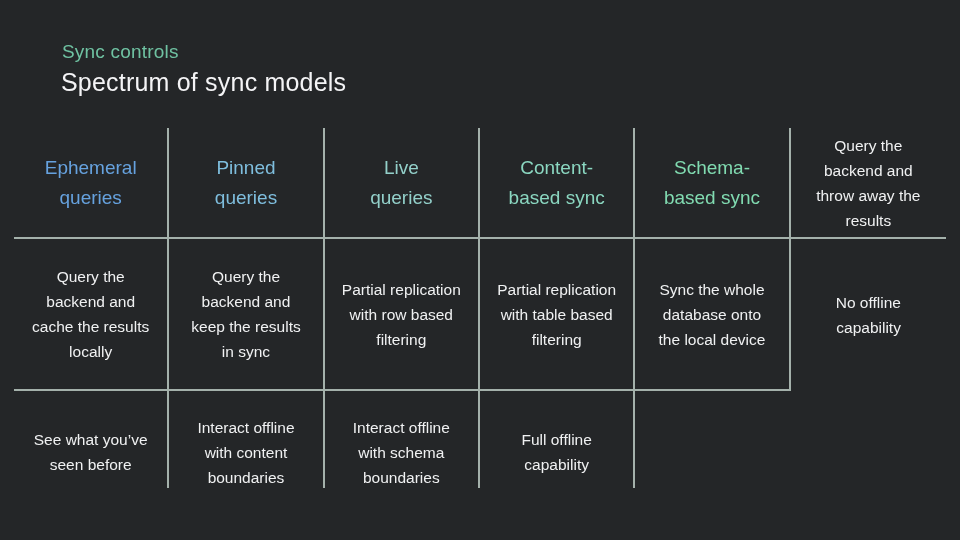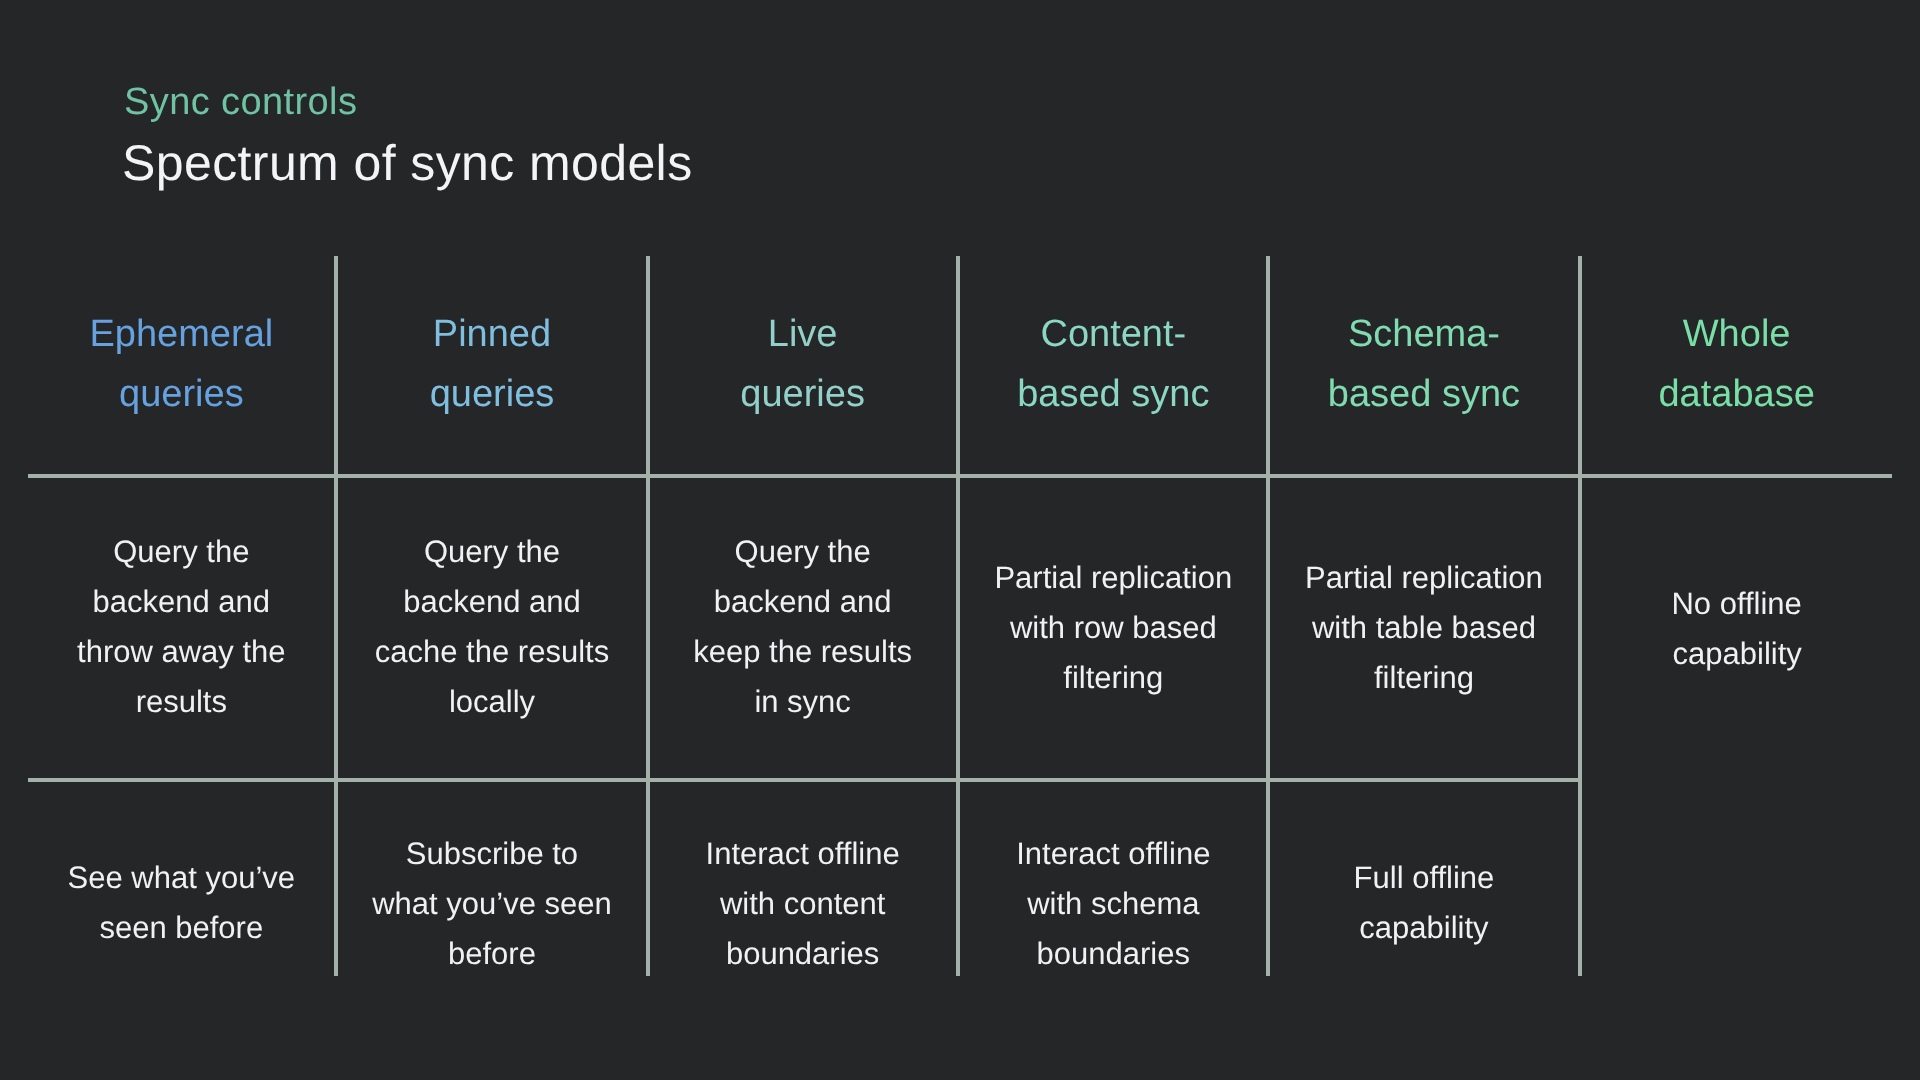--- a/index.html
+++ b/index.html
@@ -81,49 +81,47 @@
     <div class="cell hrow" style="color: rgb(102, 162, 223);">Ephemeral
 queries</div>
     <div class="cell hrow" style="color: rgb(127, 190, 222);">Pinned
 queries</div>
     <div class="cell hrow" style="color: rgb(147, 208, 202);">Live
 queries</div>
     <div class="cell hrow" style="color: rgb(139, 215, 193);">Content-
 based sync</div>
     <div class="cell hrow" style="color: rgb(129, 219, 177);">Schema-
 based sync</div>
-    <div class="cell hrow" style="color: rgb(121, 223, 166);">Whole
-database</div>
 
     <div class="cell drow" style="color: rgb(240, 241, 242);">Query the
 backend and
 throw away the
 results</div>
     <div class="cell drow" style="color: rgb(240, 241, 242);">Query the
 backend and
 cache the results
 locally</div>
     <div class="cell drow" style="color: rgb(240, 241, 242);">Query the
 backend and
 keep the results
 in sync</div>
     <div class="cell drow" style="color: rgb(240, 241, 242);">Partial replication
 with row based
 filtering</div>
     <div class="cell drow" style="color: rgb(240, 241, 242);">Partial replication
 with table based
 filtering</div>
+    <div class="cell drow" style="color: rgb(240, 241, 242);">Sync the whole
+database onto
+the local device</div>
 
     <div class="cell orow" style="color: rgb(240, 241, 242); text-align: right;">No offline
 capability</div>
     <div class="cell orow" style="color: rgb(240, 241, 242);">See what you’ve
 seen before</div>
-    <div class="cell orow" style="color: rgb(240, 241, 242);">Subscribe to
-what you’ve seen
-before</div>
     <div class="cell orow" style="color: rgb(240, 241, 242);">Interact offline
 with content
 boundaries</div>
     <div class="cell orow" style="color: rgb(240, 241, 242);">Interact offline
 with schema
 boundaries</div>
     <div class="cell orow" style="color: rgb(240, 241, 242);">Full offline
 capability</div>
 
   </div>

